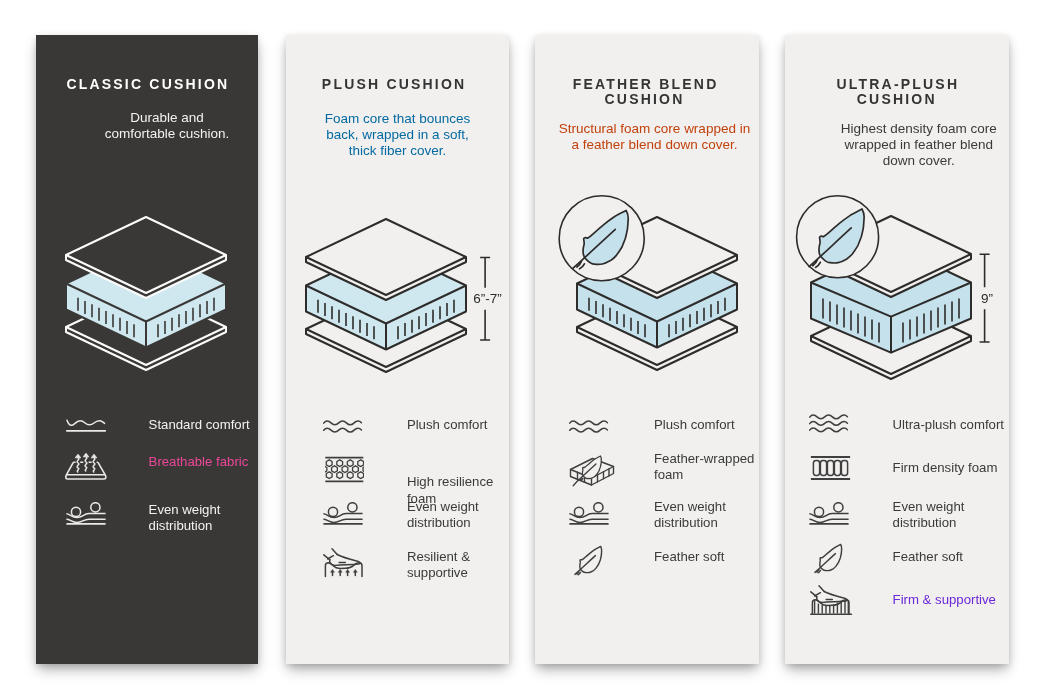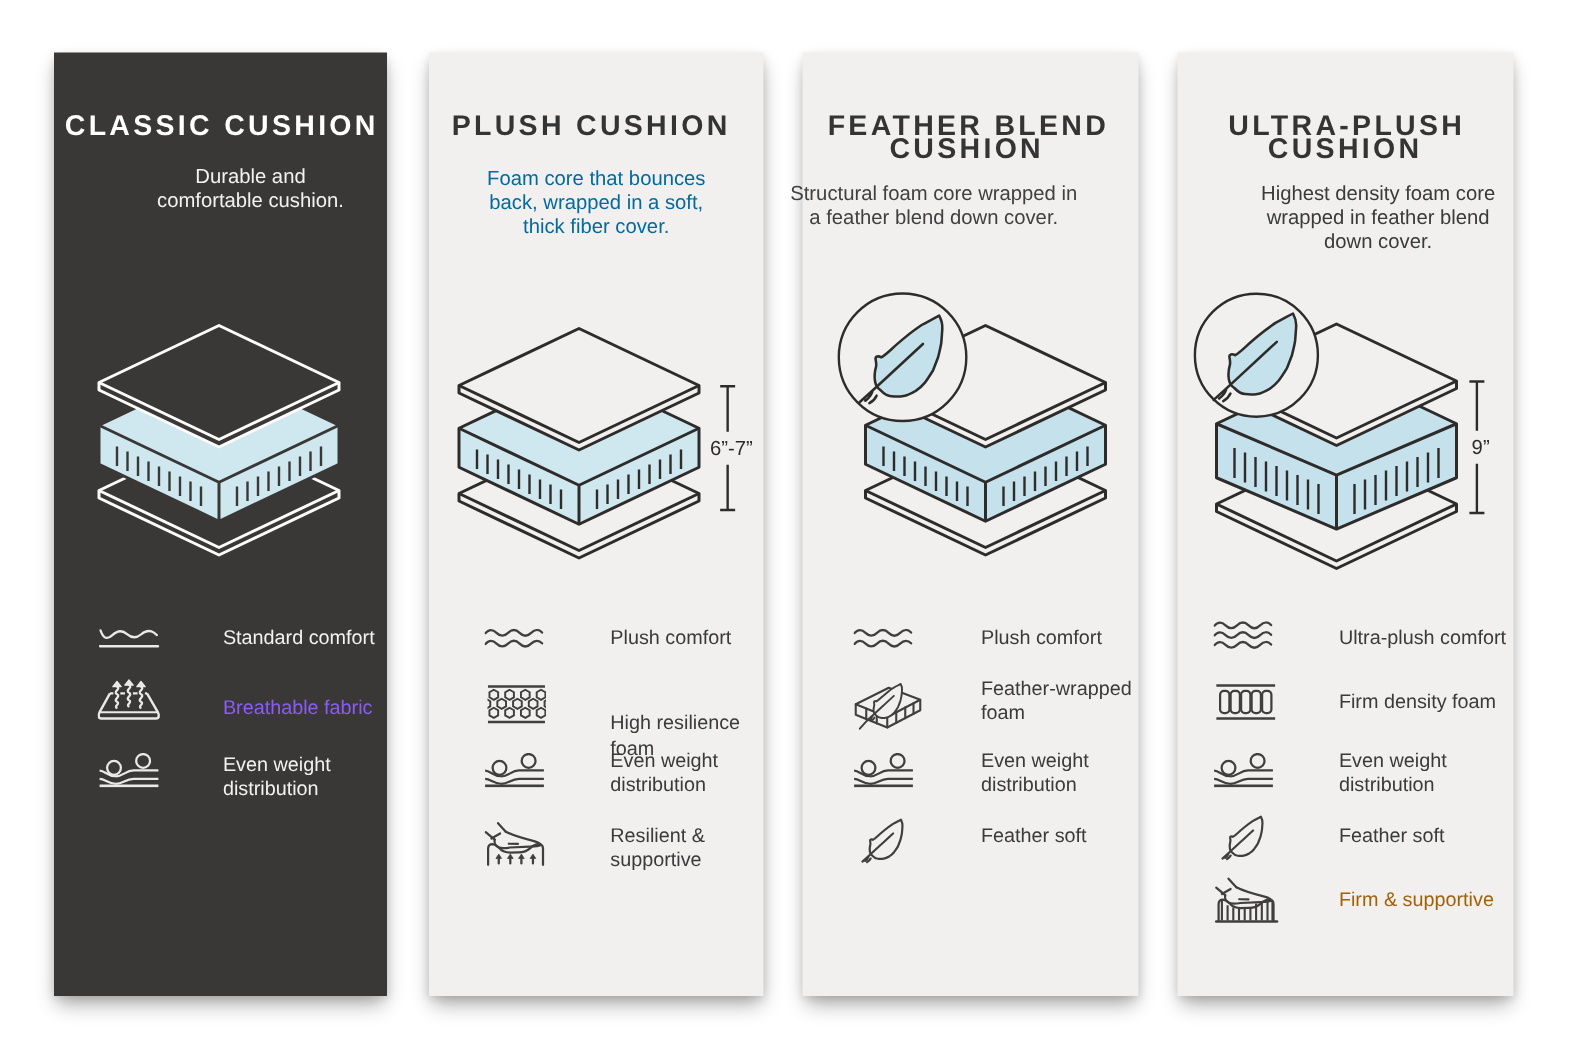--- a/index.html
+++ b/index.html
@@ -1,18 +1,18 @@
 <!DOCTYPE html>
 <html><head><meta charset="utf-8"><style>
 html,body{margin:0;padding:0;background:#fff;}
 *{box-sizing:border-box;}
 body{font-family:"Liberation Sans",sans-serif;width:1049px;height:700px;position:relative;overflow:hidden;}
 .card{position:absolute;top:35px;height:628.5px;box-shadow:0 7px 13px -2px rgba(0,0,0,.33),0 2px 6px rgba(0,0,0,.12);}
 .abs{position:absolute;}
-.title{font-weight:bold;font-size:19px;line-height:15px;letter-spacing:2.2px;text-indent:2.2px;text-align:center;}
+.title{font-weight:bold;font-size:14px;line-height:15px;letter-spacing:2.2px;text-indent:2.2px;text-align:center;}
 .desc{font-size:13.5px;line-height:16px;text-align:center;}
 .feat{font-size:13.2px;line-height:16.5px;margin-left:24px;}
 </style></head><body>
 <svg width="0" height="0" style="position:absolute">
     <defs>
       <g id="bigfeather">
         <path d="M54.9,3 C51.2,5 47.3,7 43.5,9.1 C39.8,11.6 36,14.3 32.6,17.2 C29.2,20 25.9,22.8 23.1,25.4 C20.6,27.7 18.2,29.7 16.3,30.8 C14.2,29.6 12.3,30.3 12.5,31.9 C12.7,33.4 13.2,35.2 12.9,36.9 C12,40 11.6,44 12.2,47.1 C12.8,50 13.8,51.4 15.6,52.5 C18,55 20.5,56.7 23.1,56.7 C26,57.1 28.6,57.1 31.2,56.6 C33.8,56.2 36.5,54.8 39.3,53.2 C41.5,51.8 43.5,50 45.4,47.7 C47.2,45.3 49,42.5 50.8,39.6 C52,36.5 53,34 54.2,30.8 C55,27.5 55.8,24.5 56.3,21.3 C56.6,18 56.8,15 57,11.8 C57.2,9 56.5,6 54.9,3 Z" fill="#c5e2ec" stroke="#2e2c2a" stroke-width="1.7" stroke-linejoin="round"></path>
         <path d="M2,60.6 C13,51 26,38.5 44.1,21.9 M10.3,53.8 C9.5,56.1 8,58.1 5.7,59.7 M13.2,56.4 C12.3,58.4 10.8,60.1 8.4,61.4" fill="none" stroke="#2e2c2a" stroke-width="1.7" stroke-linecap="round"></path>
       </g>
     </defs>
@@ -41,21 +41,21 @@
 <path d="M8.3,10.3 L1.4,22.8 Q0.8,24 0.8,24.6 L0.8,25.3 Q0.8,27 2.6,27 L39,27 Q40.8,27 40.8,25.3 L40.8,24.6 Q40.8,24 40.2,22.8 L33,10.3" fill="none" stroke="currentColor" stroke-width="1.6" stroke-linejoin="round"></path>
 <path d="M1.6,22.8 H40" fill="none" stroke="currentColor" stroke-width="1.4"></path>
 <path d="M8.3,10.3 H10.6 M15.2,10.3 H18.3 M23.6,10.3 H26.7 M31.6,10.3 H33" fill="none" stroke="currentColor" stroke-width="1.5"></path>
 <path d="M13,5.7 c3,1.6 -3,3.4 0,5.1 c3,1.6 -3,3.4 0,5.1 c2.4,1.3 -2,2.6 -0.3,4" fill="none" stroke="currentColor" stroke-width="1.5" stroke-linecap="round"></path>
       <path d="M13,2.2 l-2.8,3.6 h5.6 Z" fill="currentColor" stroke="currentColor" stroke-width="0.8" stroke-linejoin="round"></path>
       <path d="M21,4.7 c3,1.6 -3,3.4 0,5.1 c3,1.6 -3,3.4 0,5.1 c2.4,1.3 -2,2.6 -0.3,4" fill="none" stroke="currentColor" stroke-width="1.5" stroke-linecap="round"></path>
       <path d="M21,1.2000000000000002 l-2.8,3.6 h5.6 Z" fill="currentColor" stroke="currentColor" stroke-width="0.8" stroke-linejoin="round"></path>
       <path d="M29,5.7 c3,1.6 -3,3.4 0,5.1 c3,1.6 -3,3.4 0,5.1 c2.4,1.3 -2,2.6 -0.3,4" fill="none" stroke="currentColor" stroke-width="1.5" stroke-linecap="round"></path>
       <path d="M29,2.2 l-2.8,3.6 h5.6 Z" fill="currentColor" stroke="currentColor" stroke-width="0.8" stroke-linejoin="round"></path>
 </svg></div>
-<div class="abs feat" style="left:124.6px;top:464px;color:#8b5cf6;white-space:pre;">Breathable fabric</div>
+<div class="abs feat" style="left:124.6px;top:454px;color:#ec4899;white-space:pre;">Breathable fabric</div>
 <div class="abs" style="left:65.5px;top:502px;color:#e9e9e9;"><svg width="41" height="23" viewBox="0 0 41 23">
 <g fill="none" stroke="currentColor" stroke-width="1.5">
 <circle cx="10" cy="9.9" r="4.6"></circle>
 <circle cx="29.4" cy="5.3" r="4.6"></circle>
 <path d="M0.4,11.7 C4,11.7 5.5,15.4 11,15.5 C16.5,15.6 17.5,11.7 23,11.6 L39.6,11.6"></path>
 <path d="M0.4,17.3 C4,17.3 6,20.4 11,20.5 C16,20.6 17.5,17.3 23,17.2 L39.6,17.2"></path>
 <path d="M0.4,21.9 H39.6" stroke-width="1.7"></path>
 </g>
     </svg></div>
 <div class="abs feat" style="left:124.6px;top:501.8px;color:#f2f2f2;white-space:pre;">Even weight
@@ -126,21 +126,21 @@
         <path d="M17.2,29.4 l-1.9,2.9 h3.8 Z" stroke-width="0.5" stroke-linejoin="round"></path>
 <path d="M24.6,35.6 V32" fill="none" stroke-width="1.5" stroke-linecap="round"></path>
         <path d="M24.6,29.4 l-1.9,2.9 h3.8 Z" stroke-width="0.5" stroke-linejoin="round"></path>
 <path d="M32.3,35.6 V32" fill="none" stroke-width="1.5" stroke-linecap="round"></path>
         <path d="M32.3,29.4 l-1.9,2.9 h3.8 Z" stroke-width="0.5" stroke-linejoin="round"></path>
 </g>
     </svg></div>
 <div class="abs feat" style="left:382.9px;top:548.6px;color:#3a3a3a;white-space:pre;">Resilient &amp;
 supportive</div>
 <div class="abs title" style="left:535.0px;top:77.1px;width:219px;color:#343434;">FEATHER BLEND<br>CUSHION</div>
-<div class="abs desc" style="left:503px;top:121.1px;width:239px;color:#404040;">Structural foam core wrapped in<br>a feather blend down cover.</div>
+<div class="abs desc" style="left:535.0px;top:121.1px;width:239px;color:#c2410c;">Structural foam core wrapped in<br>a feather blend down cover.</div>
 <svg style="position:absolute;left:541.7px;top:182.6px" width="240" height="215" viewBox="-30 -30 240 215">
     <path d="M5,114 L85,76 L165,114 L165,119 L85,157 L5,119 Z" fill="#f1f0ee" stroke="#2e2c2a" stroke-width="2" stroke-linejoin="round"></path>
     <path d="M5,114 L85,152 L165,114" fill="none" stroke="#2e2c2a" stroke-width="2" stroke-linejoin="round"></path>
     <path d="M5,70.5 L85,32.5 L165,70.5 L165,96.5 L85,134.5 L5,96.5 Z" fill="#c5e2ec" stroke="#2e2c2a" stroke-width="2" stroke-linejoin="round"></path>
     <path d="M5,70.5 L85,108.5 L165,70.5 M85,108.5 L85,134.5" fill="none" stroke="#2e2c2a" stroke-width="2" stroke-linejoin="round"></path>
     <path d="M17,84.7 V97.7 M153,84.7 V97.7 M24,88.0 V101.0 M146,88.0 V101.0 M31,91.3 V104.3 M139,91.3 V104.3 M38,94.7 V107.7 M132,94.7 V107.7 M45,98.0 V111.0 M125,98.0 V111.0 M52,101.3 V114.3 M118,101.3 V114.3 M59,104.7 V117.7 M111,104.7 V117.7 M66,108.0 V121.0 M104,108.0 V121.0 M73,111.3 V124.3 M97,111.3 V124.3" fill="none" stroke="#2e2c2a" stroke-width="1.6"></path>
     <path d="M5,42 L85,4 L165,42 L165,47 L85,85 L5,47 Z" fill="#f1f0ee" stroke="#2e2c2a" stroke-width="2" stroke-linejoin="round"></path>
     <path d="M5,42 L85,80 L165,42" fill="none" stroke="#2e2c2a" stroke-width="2" stroke-linejoin="round"></path>
     <circle cx="29.7" cy="25.2" r="42.5" fill="#f1f0ee" stroke="#2e2c2a" stroke-width="1.6"></circle>
     <g transform="translate(-0.8000000000000007,-5.600000000000001)">
@@ -248,12 +248,12 @@
         <g fill="none" stroke="currentColor" stroke-width="1.5" stroke-linecap="round" stroke-linejoin="round">
 <path d="M9,8.8 L14.2,14.5"></path>
 <path d="M0.8,14.8 L6.6,19.6"></path>
 <path d="M4.6,19 L10.4,15.7"></path>
 <path d="M14.2,14.5 C19,17 28,19.5 33.6,20.9 C35.8,21.5 37.2,22.3 37.4,23.3"></path>
 <path d="M6.9,19.8 C6.3,21.6 7.3,23.8 9.3,24.8 C11.3,25.8 14.3,25.4 17,25 L30,24.4 C33,24.3 35.6,24.3 37.4,23.3"></path>
 <path d="M16.2,22.5 L22.3,22.6"></path>
 </g>
       </g>
 </svg></div>
-<div class="abs feat" style="left:868.6px;top:592.4px;color:#a16207;white-space:pre;">Firm &amp; supportive</div>
+<div class="abs feat" style="left:868.6px;top:592.4px;color:#6d28d9;white-space:pre;">Firm &amp; supportive</div>
 </body></html>

